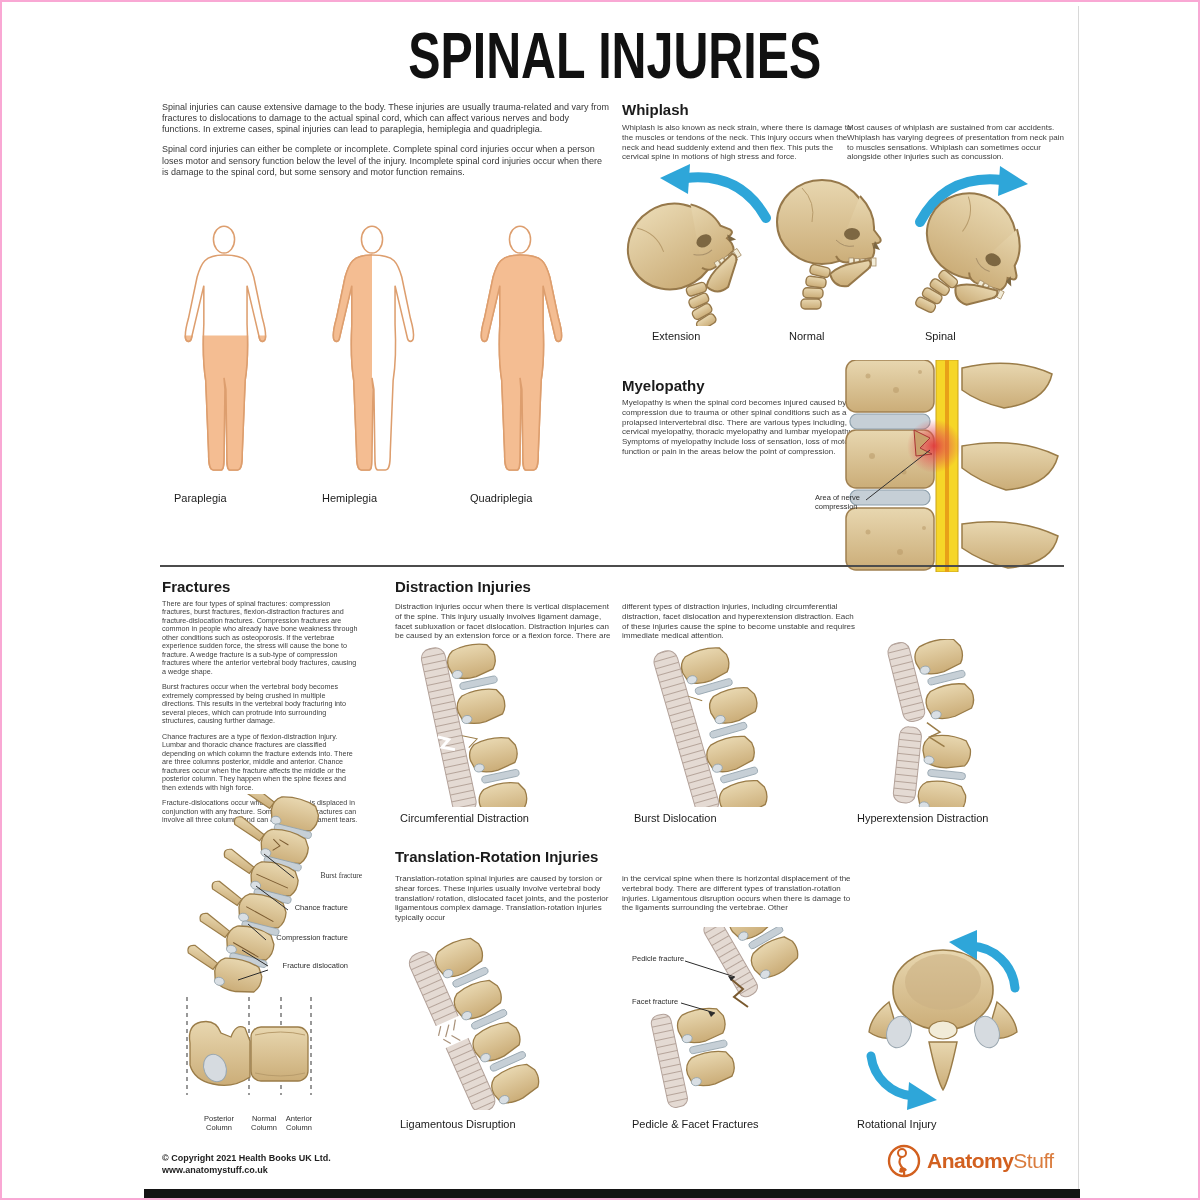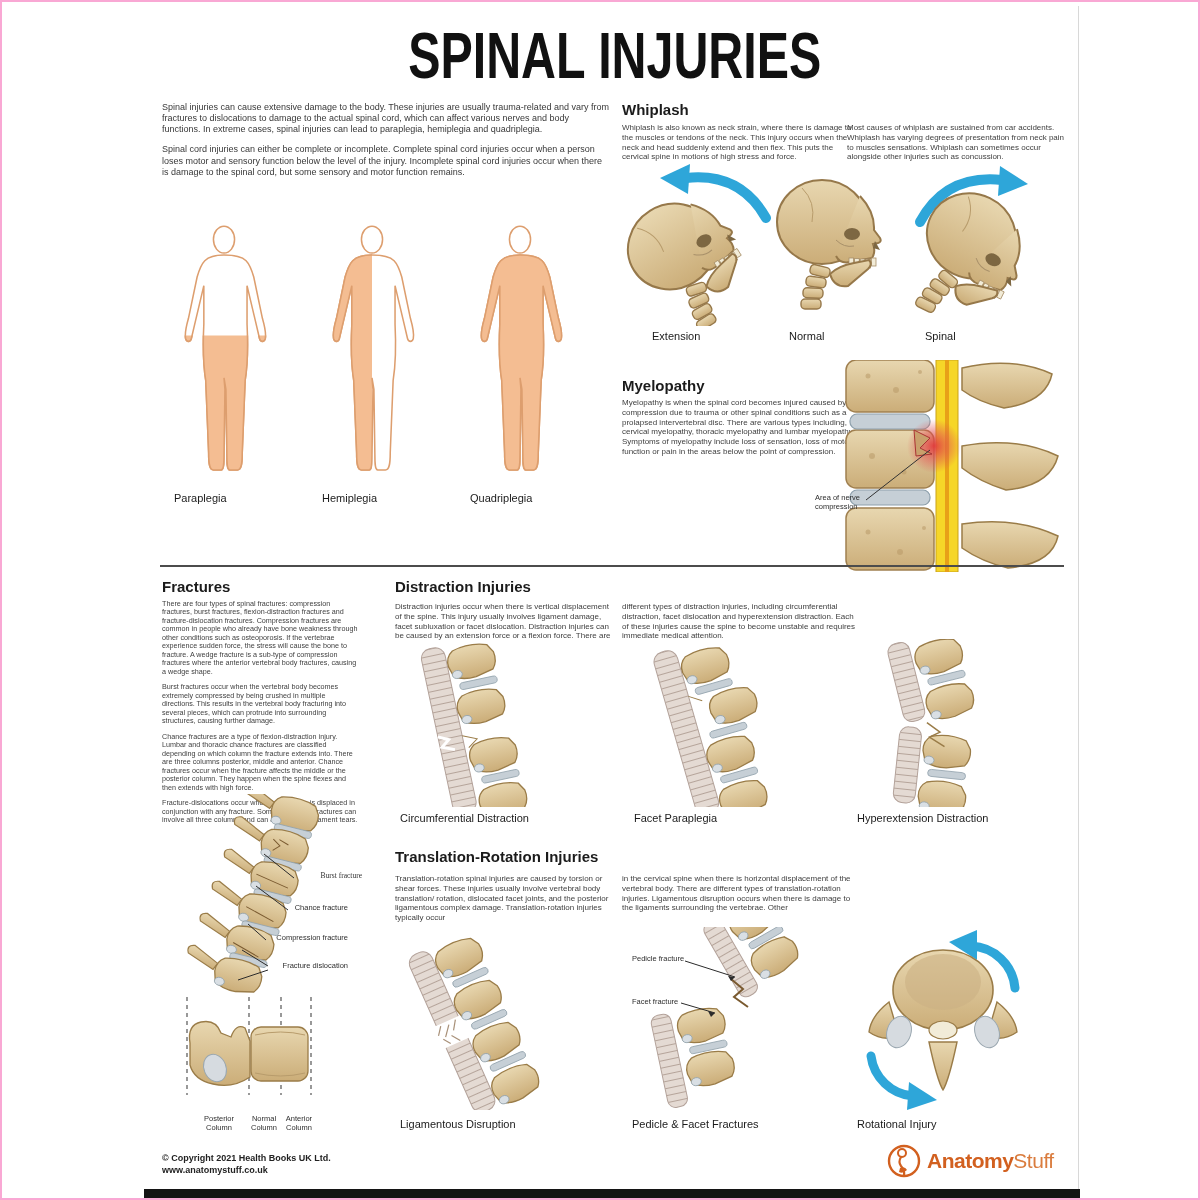--- a/index.html
+++ b/index.html
@@ -299,21 +299,21 @@
         <use href="#vunit" transform="translate(52,52)"></use>
       </g>
       <rect x="34" y="92" width="22" height="76" rx="9" fill="url(#ligP)" stroke="#b3a29a"></rect>
       <use href="#vunit" transform="translate(56,96)"></use>
       <use href="#dunit" transform="translate(66,132)"></use>
       <use href="#vunit" transform="translate(56,142)"></use>
       <path d="M60,86 l14,8 l-10,6 l16,8" stroke="#9a7c48" stroke-width="1.5" fill="none"></path>
     </g>
   </svg>
   <div class="abs cap" style="left:398px;top:810px;width:170px;">Circumferential Distraction</div>
-  <div class="abs cap" style="left:632px;top:810px;width:170px;">Facet Paraplegia</div>
+  <div class="abs cap" style="left:632px;top:810px;width:170px;">Burst Dislocation</div>
   <div class="abs cap" style="left:855px;top:810px;width:190px;">Hyperextension Distraction</div>
 
   <div class="abs h-sec" style="left:393px;top:846px;">Translation-Rotation Injuries</div>
   <div class="abs body-txt" style="left:393px;top:872px;width:222px;">Translation-rotation spinal injuries are caused by torsion or shear forces. These injuries usually involve vertebral body translation/ rotation, dislocated facet joints, and the posterior ligamentous complex damage. Translation-rotation injuries typically occur</div>
   <div class="abs body-txt" style="left:620px;top:872px;width:235px;">in the cervical spine when there is horizontal displacement of the vertebral body. There are different types of translation-rotation injuries. Ligamentous disruption occurs when there is damage to the ligaments surrounding the vertebrae. Other</div>
 
   <svg class="abs" style="left:400px;top:928px;" width="165" height="180" viewBox="0 0 165 180">
     <g transform="rotate(-24 82 90)">
       <rect x="36" y="2" width="24" height="172" rx="10" fill="url(#ligP)" stroke="#b3a29a"></rect>
       <rect x="32" y="76" width="32" height="24" fill="#fff"></rect>

